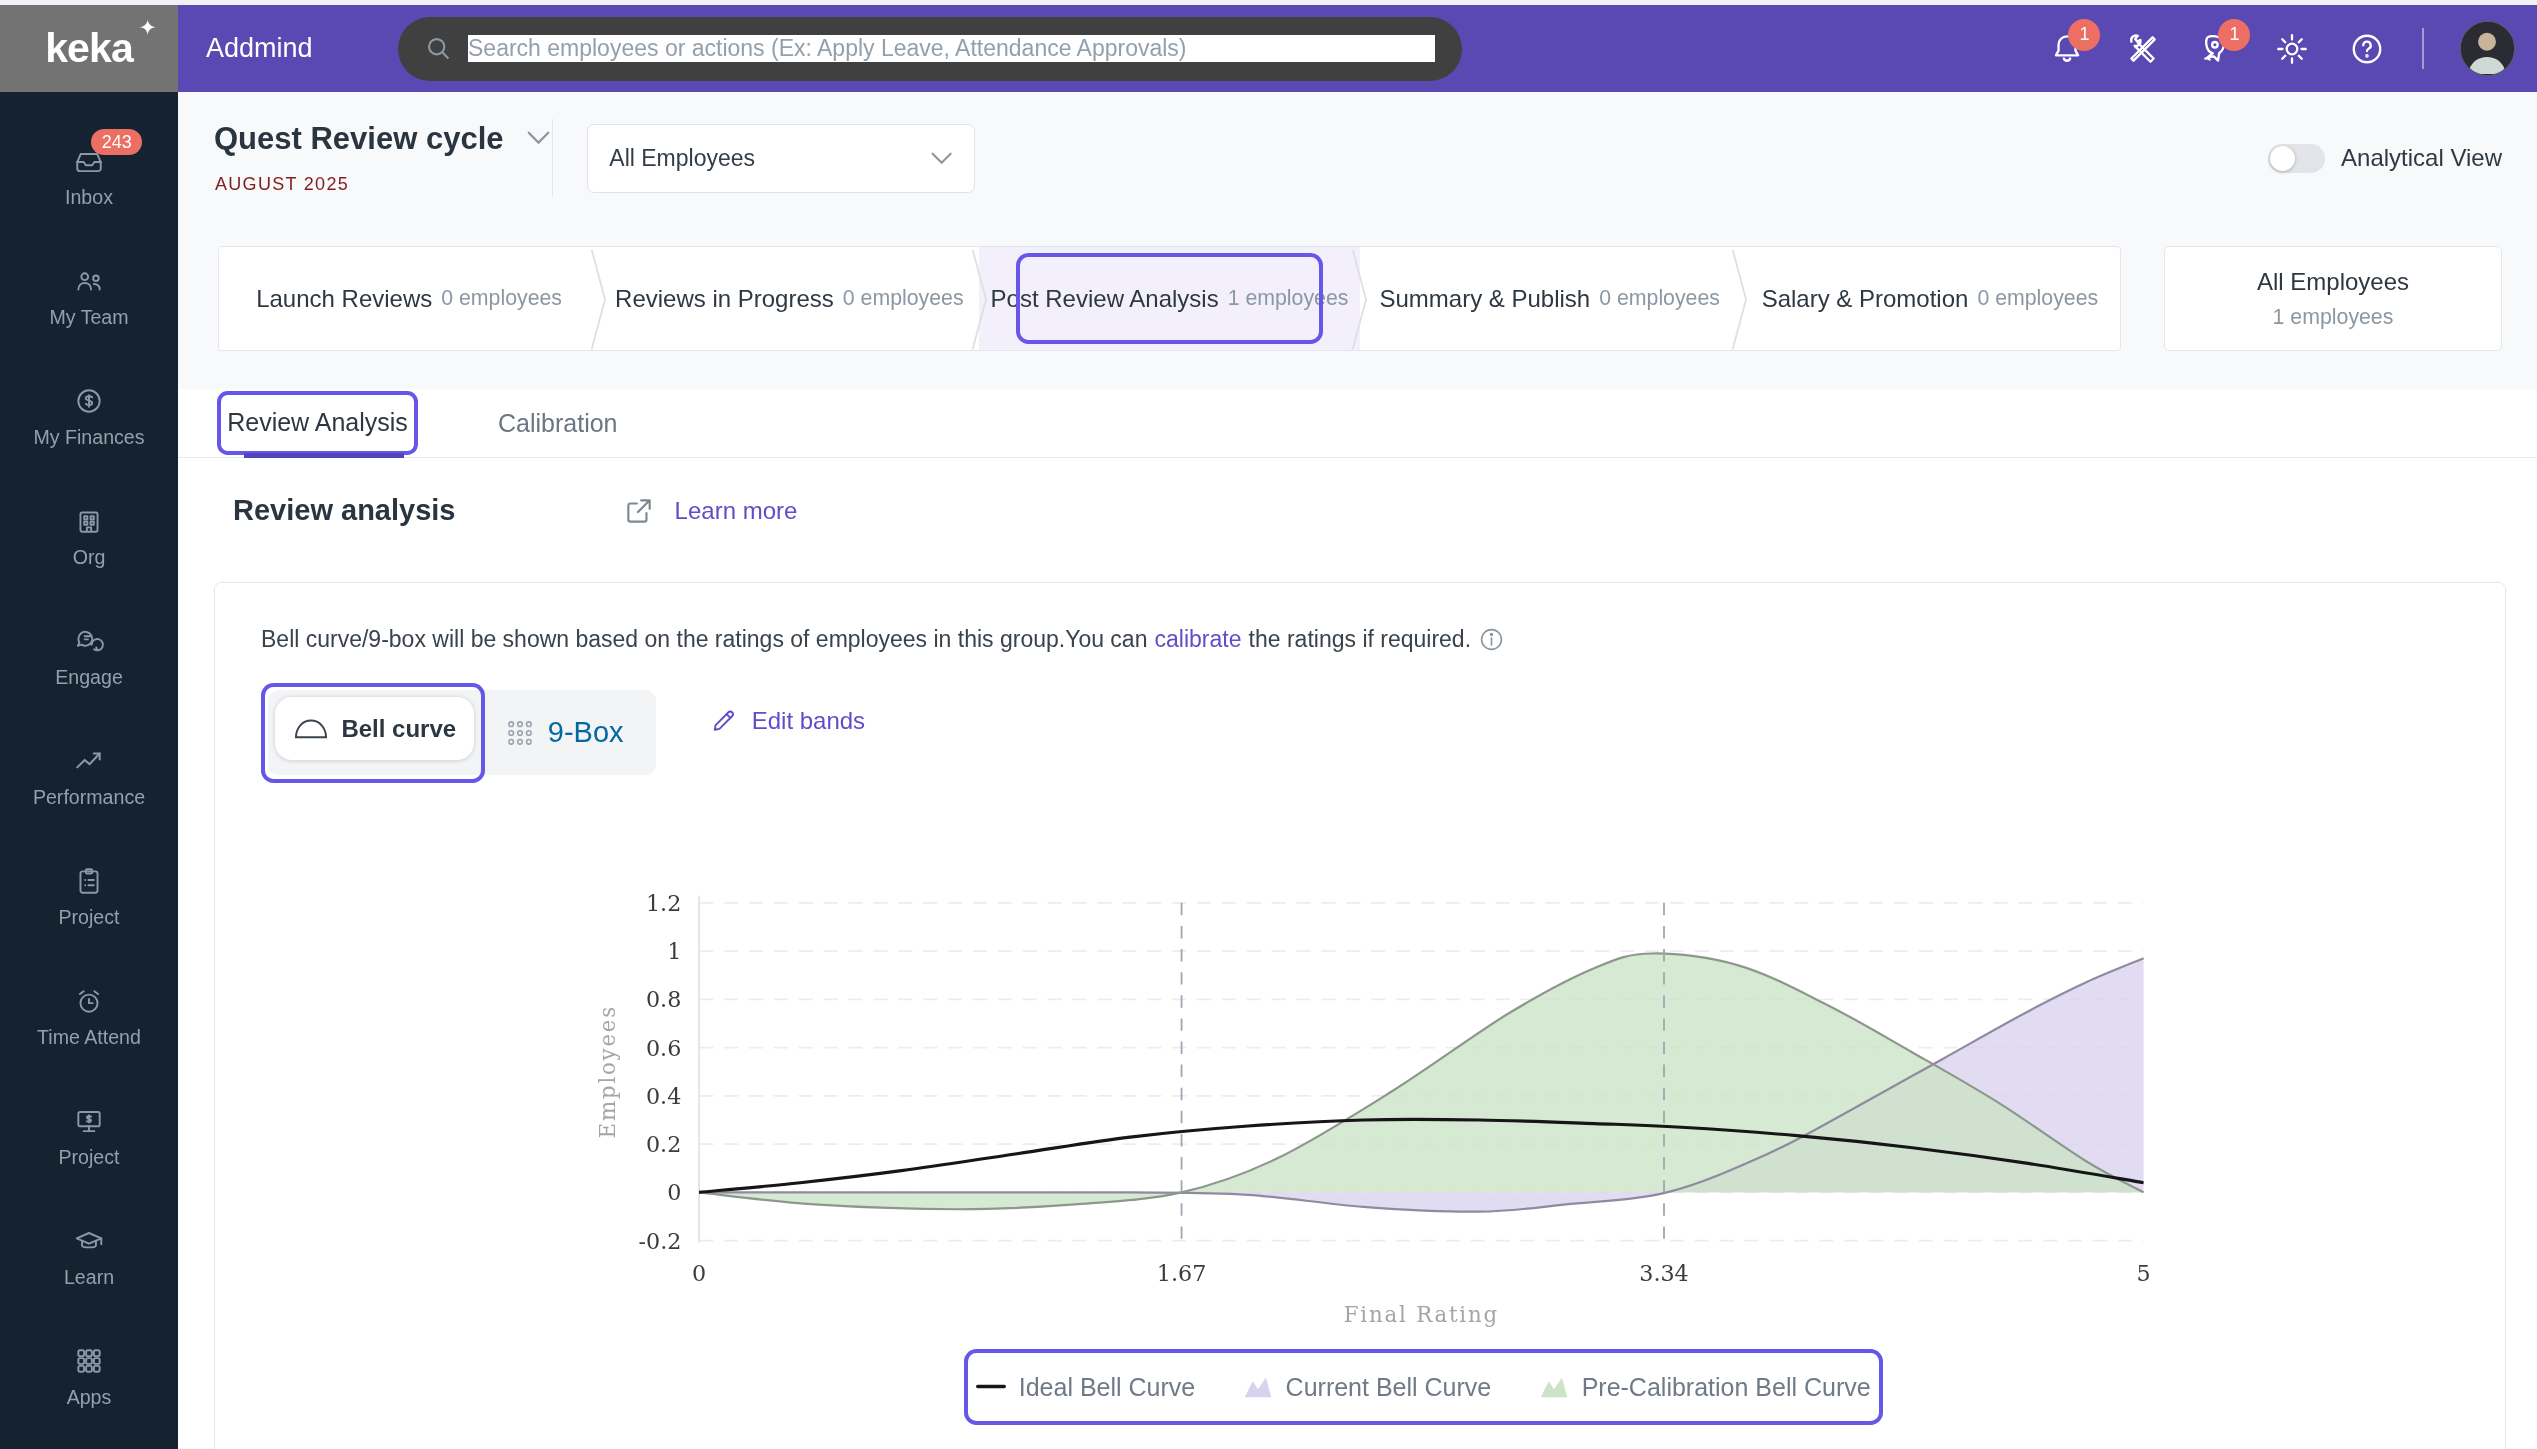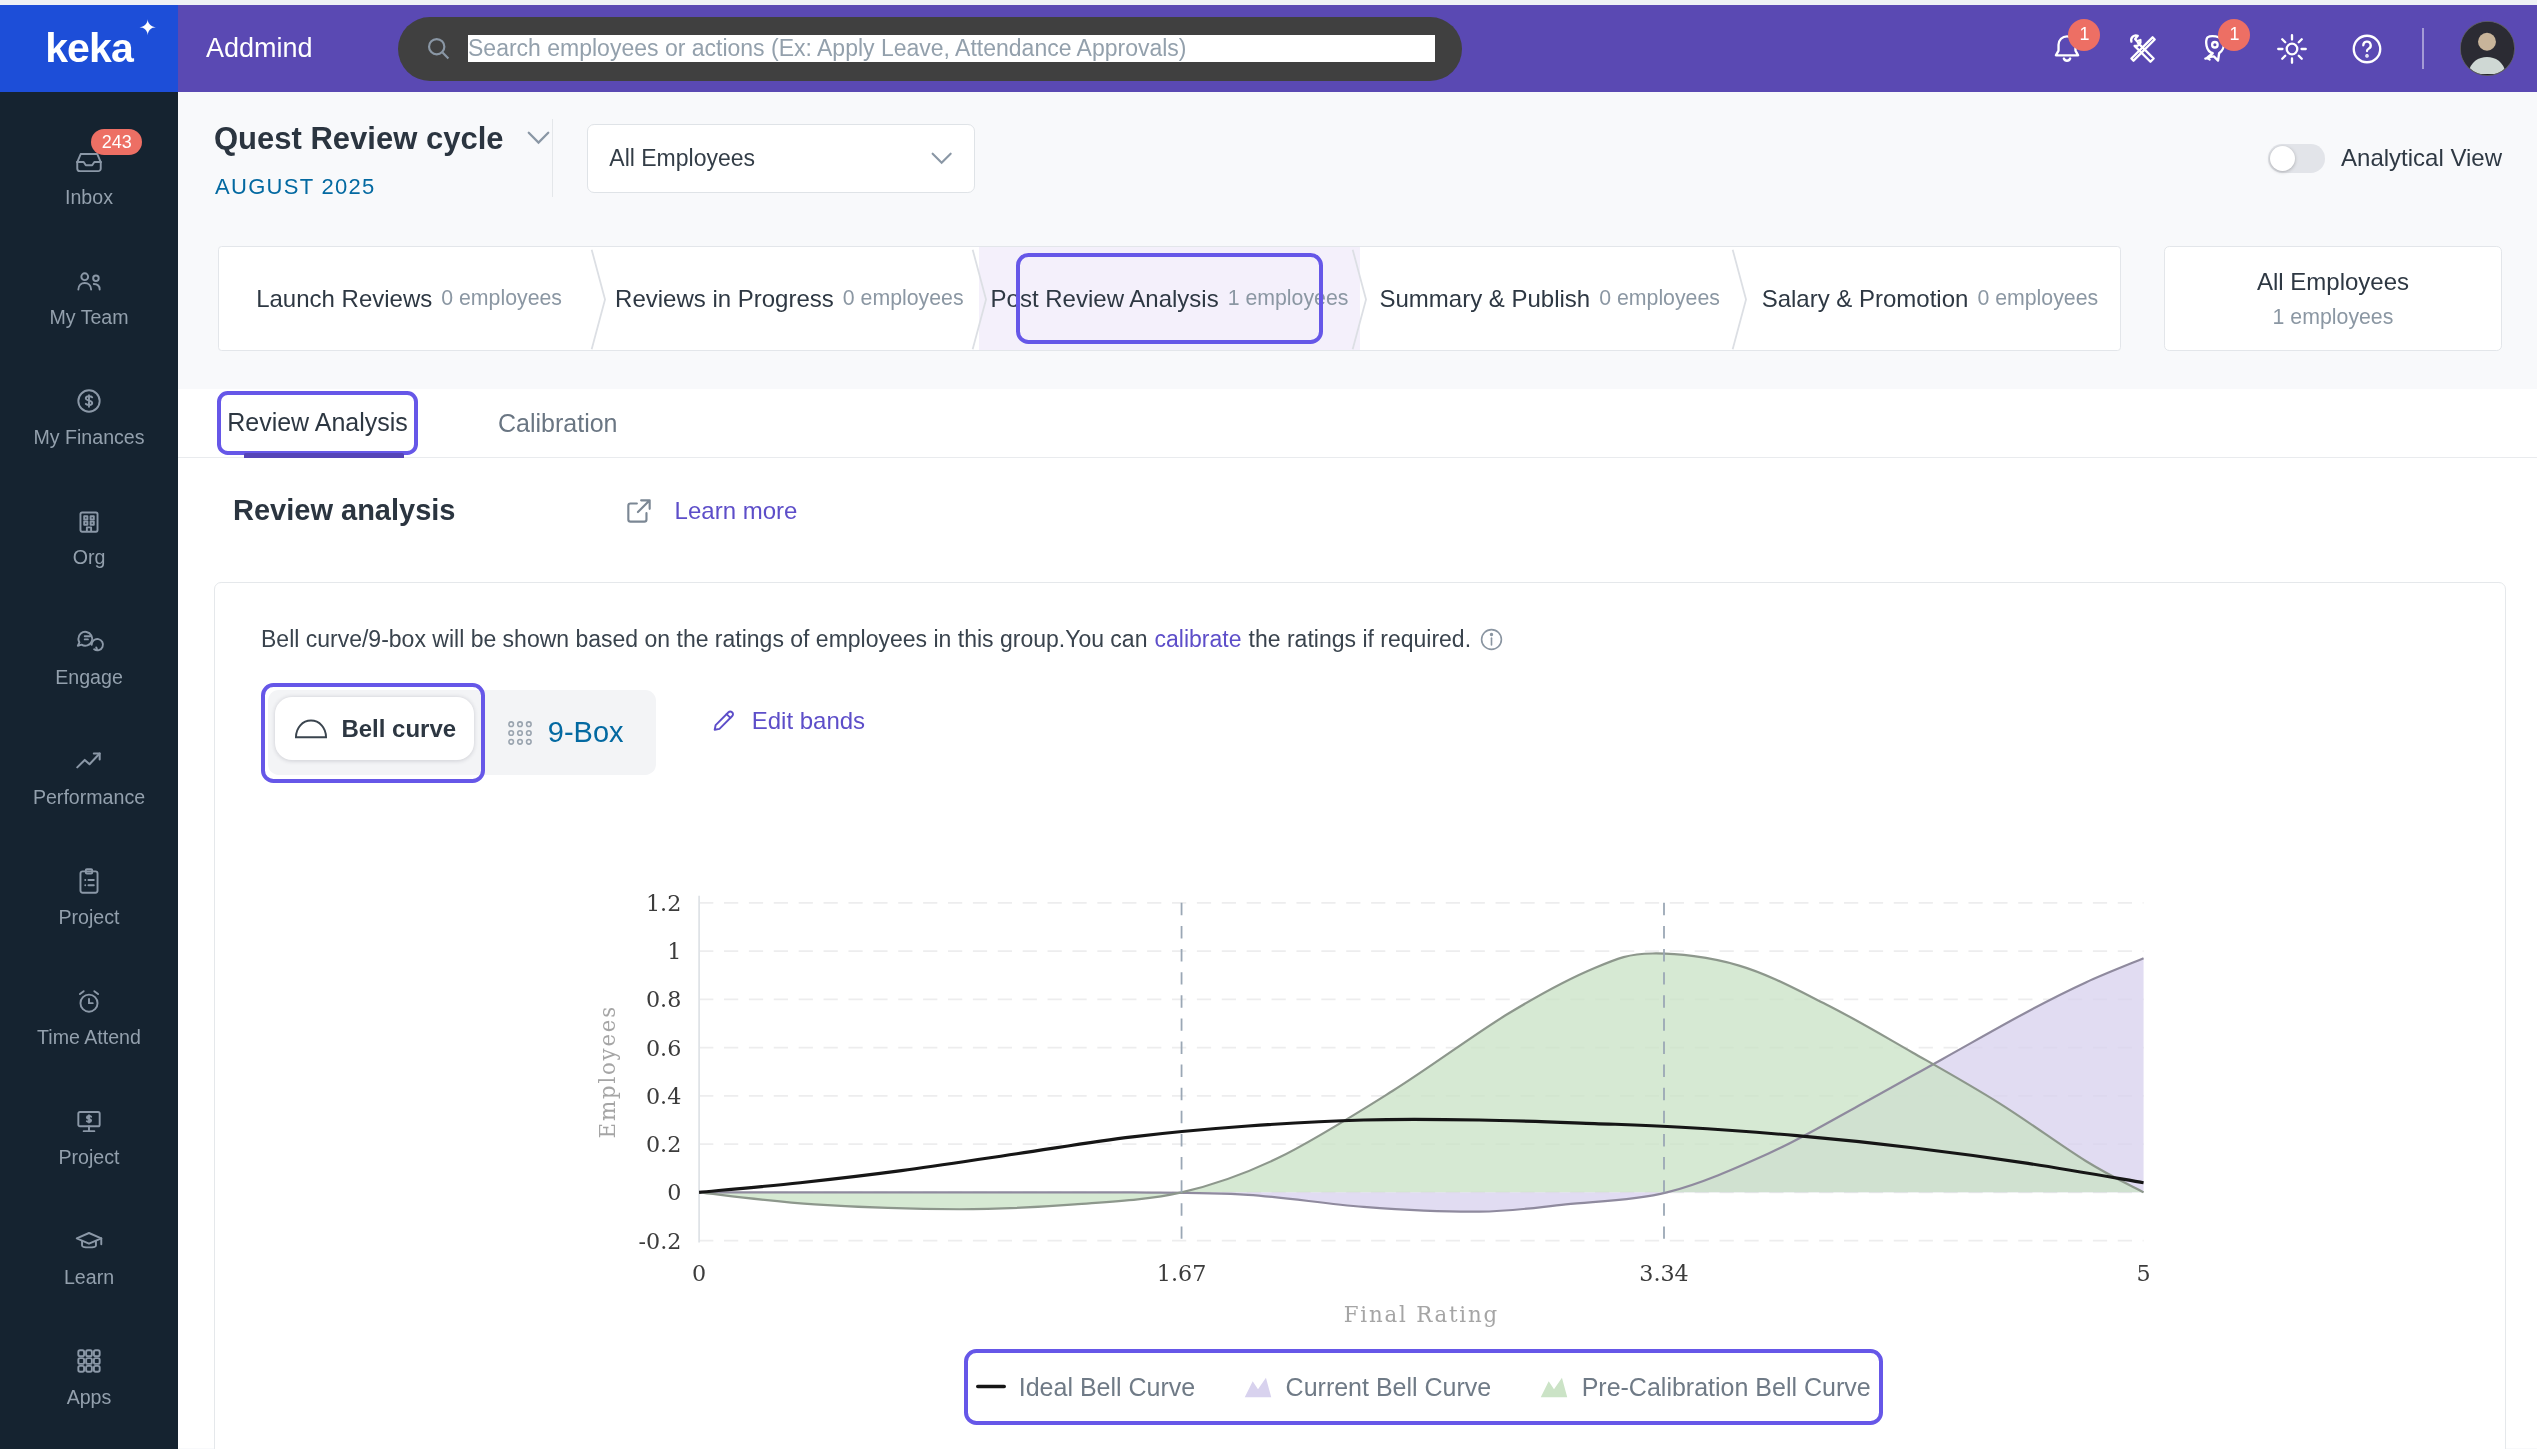--- a/index.html
+++ b/index.html
@@ -1,21 +1,21 @@
 <!DOCTYPE html>
 <html style="font-size:14.2px"><head>
 <meta charset="utf-8">
 <style>
   *{box-sizing:border-box;margin:0;padding:0}
   body{width:2538px;height:1449px;font-family:"Liberation Sans",sans-serif;background:#fff;overflow:hidden}
   .app{position:relative;width:2538px;height:1449px;background:#f8f9fb}
   .topstrip{position:absolute;left:0;top:0;width:100%;height:5.3px;background:#eef1f5}
   
   .topbar{position:absolute;left:0;top:5.3px;width:100%;height:87px;background:#5a49b3}
-  .logoblock{position:absolute;left:0;top:0;width:178px;height:87px;background:#1d4ed8;display:flex;align-items:center;justify-content:center}
+  .logoblock{position:absolute;left:0;top:0;width:178px;height:87px;background:#737373;display:flex;align-items:center;justify-content:center}
   .logo{color:#fff;font-size:41px;font-weight:700;letter-spacing:-0.9px;position:relative}
   .logo .spark{position:absolute;right:-23px;top:-10.7px;font-size:21.3px;font-weight:400}
   .orgname{position:absolute;left:206px;top:0;height:87px;display:flex;align-items:center;color:#fff;font-size:27px}
   .search{position:absolute;left:398px;top:11.6px;width:1064px;height:64px;background:#404040;border-radius:32px;display:flex;align-items:center;padding:0 27px;gap:16px}
   .search input{flex:1;border:none;outline:none;font-size:23px;color:#3a444e;font-family:"Liberation Sans",sans-serif}
   .search input::placeholder{color:#93a0ac}
   .topicons{position:absolute;right:23px;top:0;height:87px;display:flex;align-items:center;gap:36px}
   .ticon{position:relative;width:39px;height:39px;display:flex;align-items:center;justify-content:center;cursor:pointer}
   .badge{position:absolute;top:-10.7px;right:-14.2px;background:#ed6f64;color:#fff;font-size:18px;min-width:32px;height:32px;border-radius:16px;display:flex;align-items:center;justify-content:center;padding:0 7.1px}
   .tdivider{width:1.8px;height:41px;background:rgba(255,255,255,.45)}
@@ -23,21 +23,21 @@
   
   .sidebar{position:absolute;left:0;top:92px;width:178px;height:1357px;background:#152330;padding-top:25px;display:flex;flex-direction:column}
   .side-item{height:120px;display:flex;flex-direction:column;align-items:center;justify-content:center;gap:9px;color:#93a0ad;cursor:pointer}
   .side-item .lbl{font-size:19.6px}
   .side-item .ic{position:relative;width:32px;height:32px}
   .side-item .ic svg{stroke:#8b98a7}
   .inboxbadge{position:absolute;top:-16px;left:18px;background:#ed6f64;color:#fff;font-size:18px;border-radius:14.2px;padding:2.7px 10.7px}
   
   .main{position:absolute;left:178px;top:92px;width:2360px;height:1357px;background:#f8f9fb}
   .cycle-title{position:absolute;left:36px;top:28.5px;font-size:31px;font-weight:600;color:#2b3540;display:flex;align-items:center;gap:23px;cursor:pointer}
-  .cycle-period{position:absolute;left:37px;top:82px;font-size:22px;color:#0369a1;letter-spacing:1.3px}
+  .cycle-period{position:absolute;left:37px;top:82px;font-size:18px;color:#7f1d1d;letter-spacing:1.3px}
   .vdiv{position:absolute;left:374px;top:27px;height:78px;border-left:1.8px solid #e4e7ea}
   .select{position:absolute;left:409px;top:32px;width:388px;height:69px;background:#fff;border:0.9px solid #dfe3e7;border-radius:7.1px;display:flex;align-items:center;justify-content:space-between;padding:0 21.3px;font-size:23px;color:#333d47;cursor:pointer}
   .toggle-row{position:absolute;right:36px;top:52px;display:flex;align-items:center;gap:16px}
   .toggle{width:57px;height:28.5px;border-radius:14.2px;background:#e2e4e9;position:relative;cursor:pointer}
   .knob{position:absolute;left:1.8px;top:1.8px;width:25px;height:25px;border-radius:50%;background:#fff;box-shadow:0 0.9px 3.6px rgba(0,0,0,.25)}
   .toggle-label{font-size:24px;color:#2f3944}
   
   .pipeline{position:absolute;left:40px;top:154px;width:1903px;height:105px;background:#fff;border:0.9px solid #e3e6ea;border-radius:3.6px;display:flex}
   .stage{flex:1;position:relative;display:flex;flex-direction:row;align-items:center;justify-content:center;gap:9px;cursor:pointer}
   .stage .slabel{font-size:24px;color:#2e3843}

